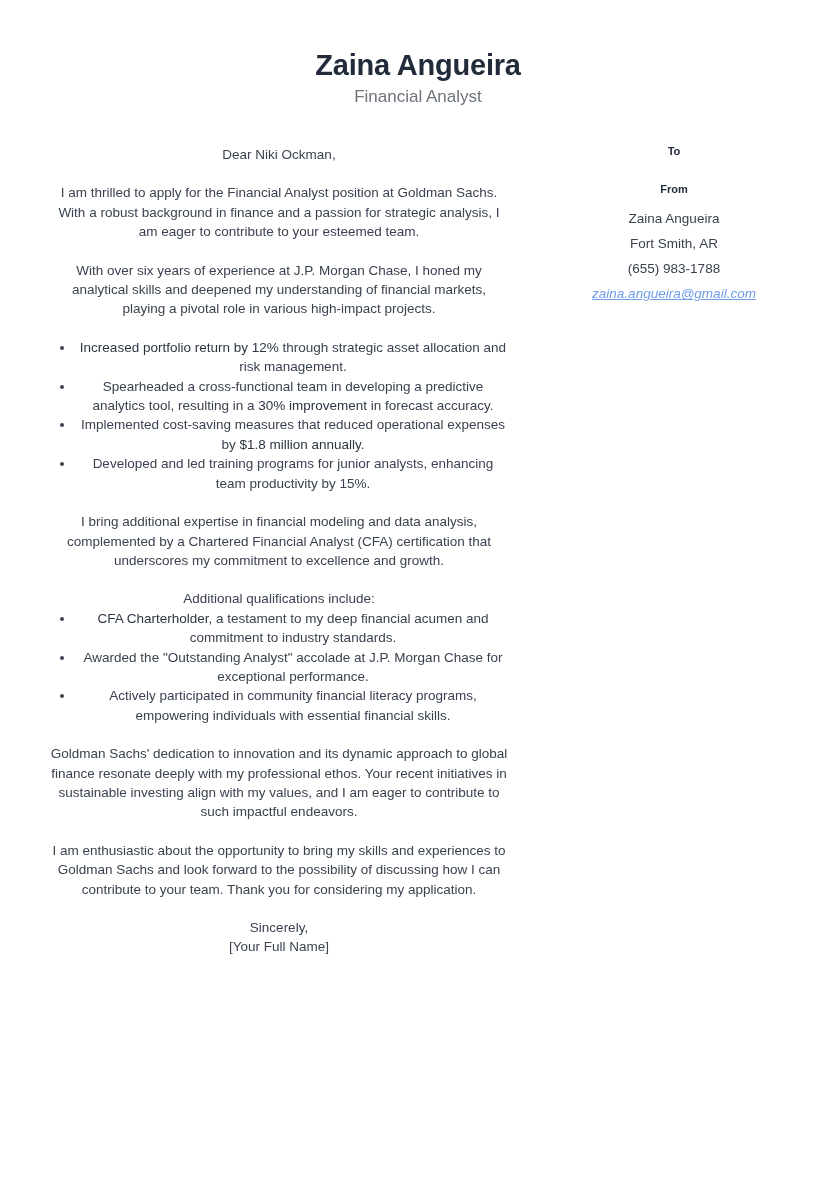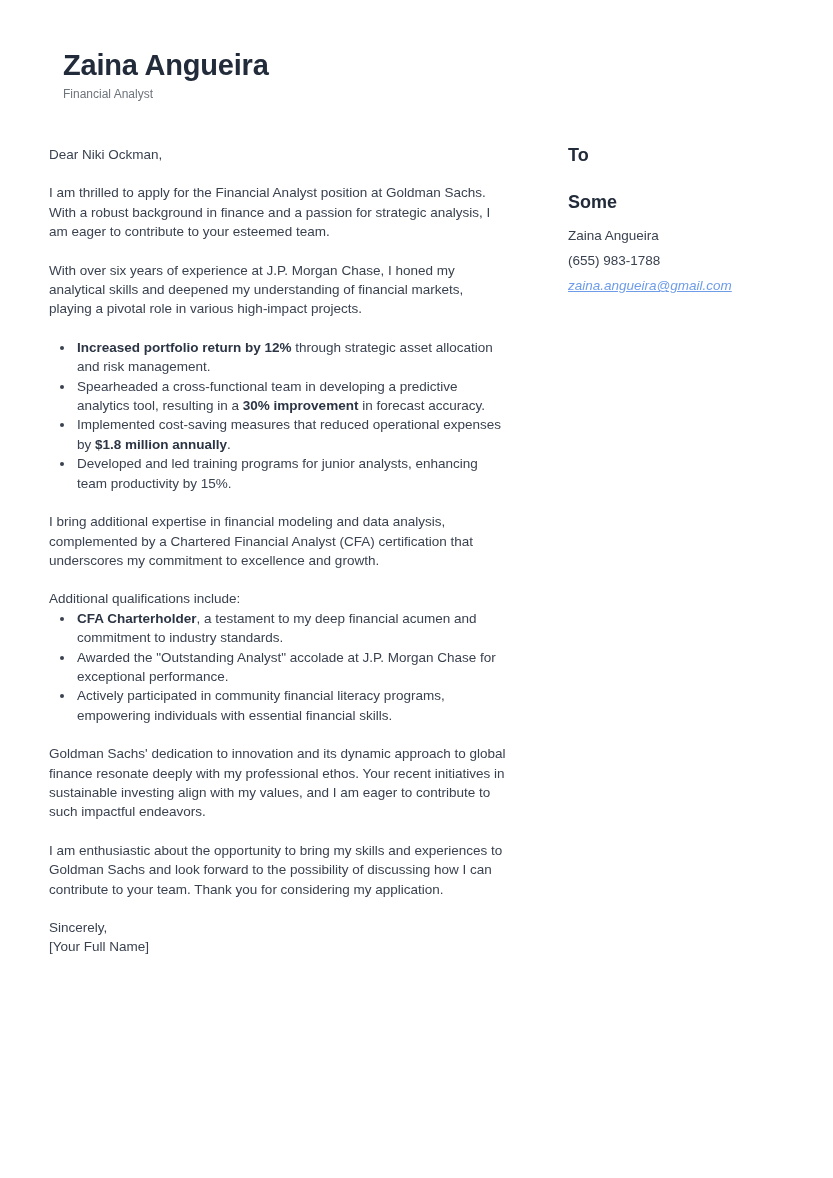--- a/index.html
+++ b/index.html
@@ -1,15 +1,15 @@
 <!DOCTYPE html>
 <html><head>
 <meta charset="utf-8">
 <style>
-  * { box-sizing: border-box; }
+  * { box-sizing: border-box; text-align: center; }
   html, body { margin: 0; padding: 0; background: #ffffff; }
   body {
     width: 833px; height: 1178px;
     font-family: "Liberation Sans", "DejaVu Sans", sans-serif;
     -webkit-font-smoothing: antialiased;
   }
   .page {
     position: relative;
     width: 833px; height: 1178px;
     background: #ffffff;
@@ -22,47 +22,47 @@
   .applicant-name {
     margin: 0;
     font-size: 29px;
     font-weight: 700;
     color: #222b3a;
     letter-spacing: -0.2px;
     line-height: 1.2;
   }
   .applicant-job-title {
     margin-top: 4px;
-    font-size: 12px;
+    font-size: 17px;
     color: #6e747c;
     line-height: 1.2;
   }
   .letter-body {
     position: absolute;
     left: 49px; top: 145px;
     width: 460px;
     font-size: 13.5px;
     line-height: 19.4px;
     color: #3a4250;
   }
   .letter-body p { margin: 0 0 19px 0; }
   .letter-body p.attached { margin-bottom: 0; }
   .letter-body ul { margin: 0 0 19px 0; padding-left: 26px; }
   .letter-body li { padding-left: 2px; }
-  .letter-body strong { font-weight: 700; color: #2c3544; }
+  .letter-body strong { font-weight: 400; color: #2c3544; }
   .letter-sidebar {
     position: absolute;
     left: 568px; top: 145px;
     width: 212px;
     font-size: 13.5px;
     color: #3a4250;
   }
   .sidebar-heading {
     margin: 0 0 13px 0;
-    font-size: 18px;
+    font-size: 11px;
     font-weight: 700;
     color: #222b3a;
     line-height: 1.2;
   }
   .sidebar-line {
     line-height: 20px;
     margin-bottom: 5px;
   }
   .sidebar-section-from { margin-top: 25px; }
   .email-link {
@@ -104,22 +104,23 @@
       <p><span>Goldman Sachs' dedication to innovation and its dynamic approach to global finance resonate deeply with my professional ethos. Your recent initiatives in sustainable investing align with my values, and I am eager to contribute to such impactful endeavors.</span></p>
       <p><span>I am enthusiastic about the opportunity to bring my skills and experiences to Goldman Sachs and look forward to the possibility of discussing how I can contribute to your team. Thank you for considering my application.</span></p>
       <p><span>Sincerely,</span><br><span>[Your Full Name]</span></p>
     </main>
 
   <aside class="letter-sidebar">
     <section class="sidebar-section-to">
       <h3 class="sidebar-heading">To</h3>
     </section>
     <section class="sidebar-section-from">
-      <h3 class="sidebar-heading">Some</h3>
+      <h3 class="sidebar-heading">From</h3>
       <div class="sidebar-line">Zaina Angueira</div>
+      <div class="sidebar-line">Fort Smith, AR</div>
       <div class="sidebar-line">(655) 983-1788</div>
       <div class="sidebar-line">
         <a class="email-link">zaina.angueira@gmail.com</a>
       </div>
     </section>
   </aside>
 
 </div>
 
 </body></html>

